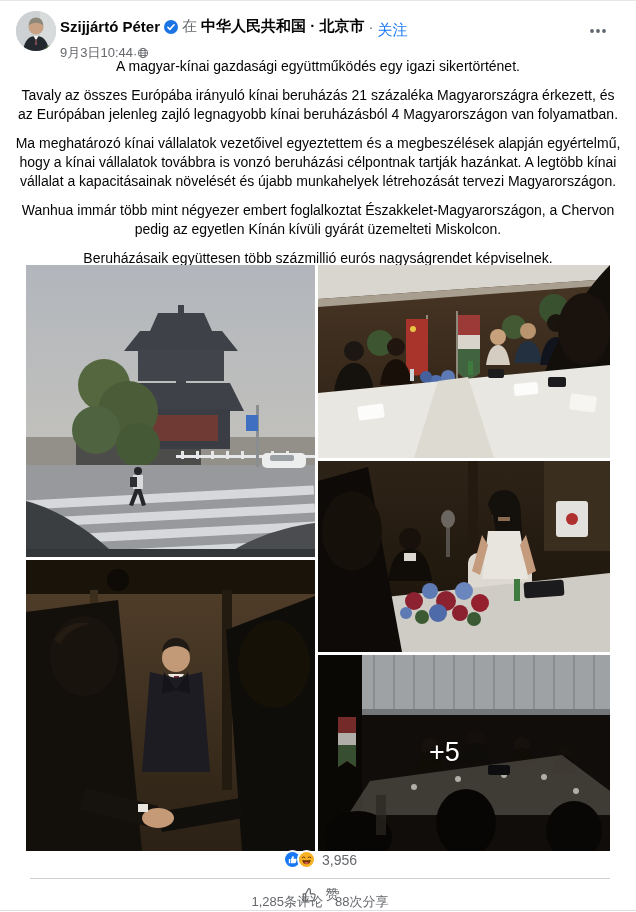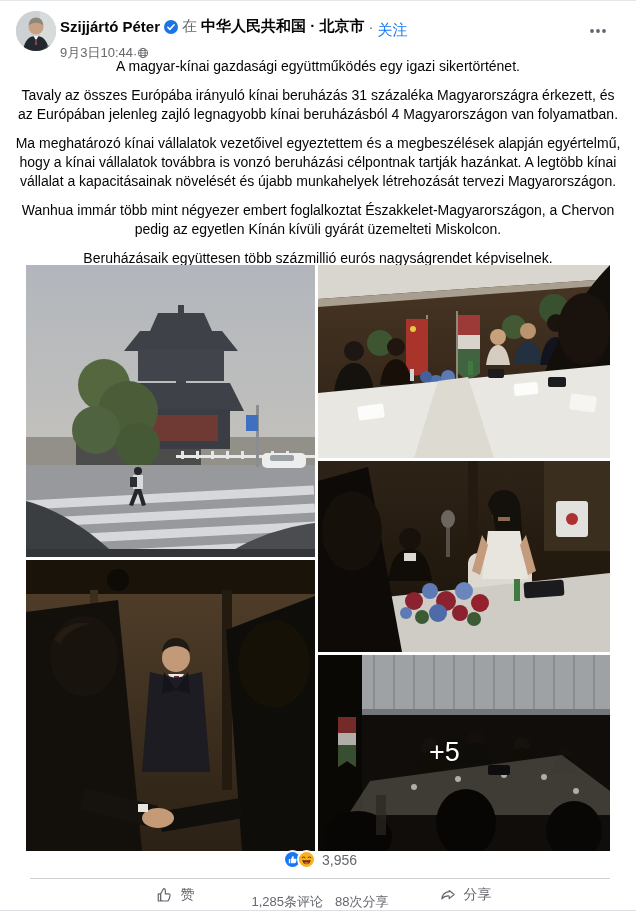--- a/index.html
+++ b/index.html
@@ -114,21 +114,21 @@
   <div class="more-btn">
     <svg width="18" height="6" viewBox="0 0 18 6">
       <circle cx="3" cy="3" r="1.9" fill="#606770"></circle>
       <circle cx="9" cy="3" r="1.9" fill="#606770"></circle>
       <circle cx="15" cy="3" r="1.9" fill="#606770"></circle>
     </svg>
   </div>
 
   <div class="post-text">
     <p>A magyar-kínai gazdasági együttműködés egy igazi sikertörténet.</p>
-    <p>Tavaly az összes Európába irányuló kínai beruházás 31 százaléka Magyarországra érkezett, és az Európában jelenleg zajló legnagyobb kínai beruházásból 4 Magyarországon van folyamatban.</p>
+    <p>Tavaly az összes Európába irányuló kínai beruházás 21 százaléka Magyarországra érkezett, és az Európában jelenleg zajló legnagyobb kínai beruházásból 4 Magyarországon van folyamatban.</p>
     <p>Ma meghatározó kínai vállalatok vezetőivel egyeztettem és a megbeszélések alapján egyértelmű, hogy a kínai vállalatok továbbra is vonzó beruházási célpontnak tartják hazánkat. A legtöbb kínai vállalat a kapacitásainak növelését és újabb munkahelyek létrehozását tervezi Magyarországon.</p>
     <p>Wanhua immár több mint négyezer embert foglalkoztat Északkelet-Magyarországon, a Chervon pedig az egyetlen Kínán kívüli gyárát üzemelteti Miskolcon.</p>
     <p>Beruházásaik együttesen több százmillió eurós nagyságrendet képviselnek.</p>
   </div>
 
   <div class="photo-grid">
 
     <div class="ph ph-a">
       <svg viewBox="0 0 289 292" preserveAspectRatio="none">
         <defs>
@@ -415,22 +415,16 @@
   <div class="divider"></div>
 
   <div class="actions">
     <button class="action-btn">
       <svg viewBox="0 0 24 24" fill="none" stroke="#65676b" stroke-width="1.6" stroke-linejoin="round">
         <path d="M3 10.6h3.1V20H3z"></path>
         <path d="M6.1 19c1 .7 2.3 1 3.8 1h4.9c1.2 0 2.2-.8 2.5-2l1.4-5.1c.3-1.2-.6-2.3-1.8-2.3h-4.4V6.1a2.5 2.5 0 0 0-2.5-2.5l-3.9 7z"></path>
       </svg>
       <span>赞</span>
     </button>
-    <button class="action-btn">
-      <svg viewBox="0 0 24 24" fill="none" stroke="#65676b" stroke-width="1.6" stroke-linejoin="round">
-        <path d="M13.6 6l6.6 5.4-6.6 5.4v-3.5c-4.3-.3-7.4 1-9.8 4 .6-5.1 3.2-9.1 9.8-9.7z"></path>
-      </svg>
-      <span>分享</span>
-    </button>
   </div>
 
   <div class="bottom-line"></div>
 </div>
 
 </body></html>

